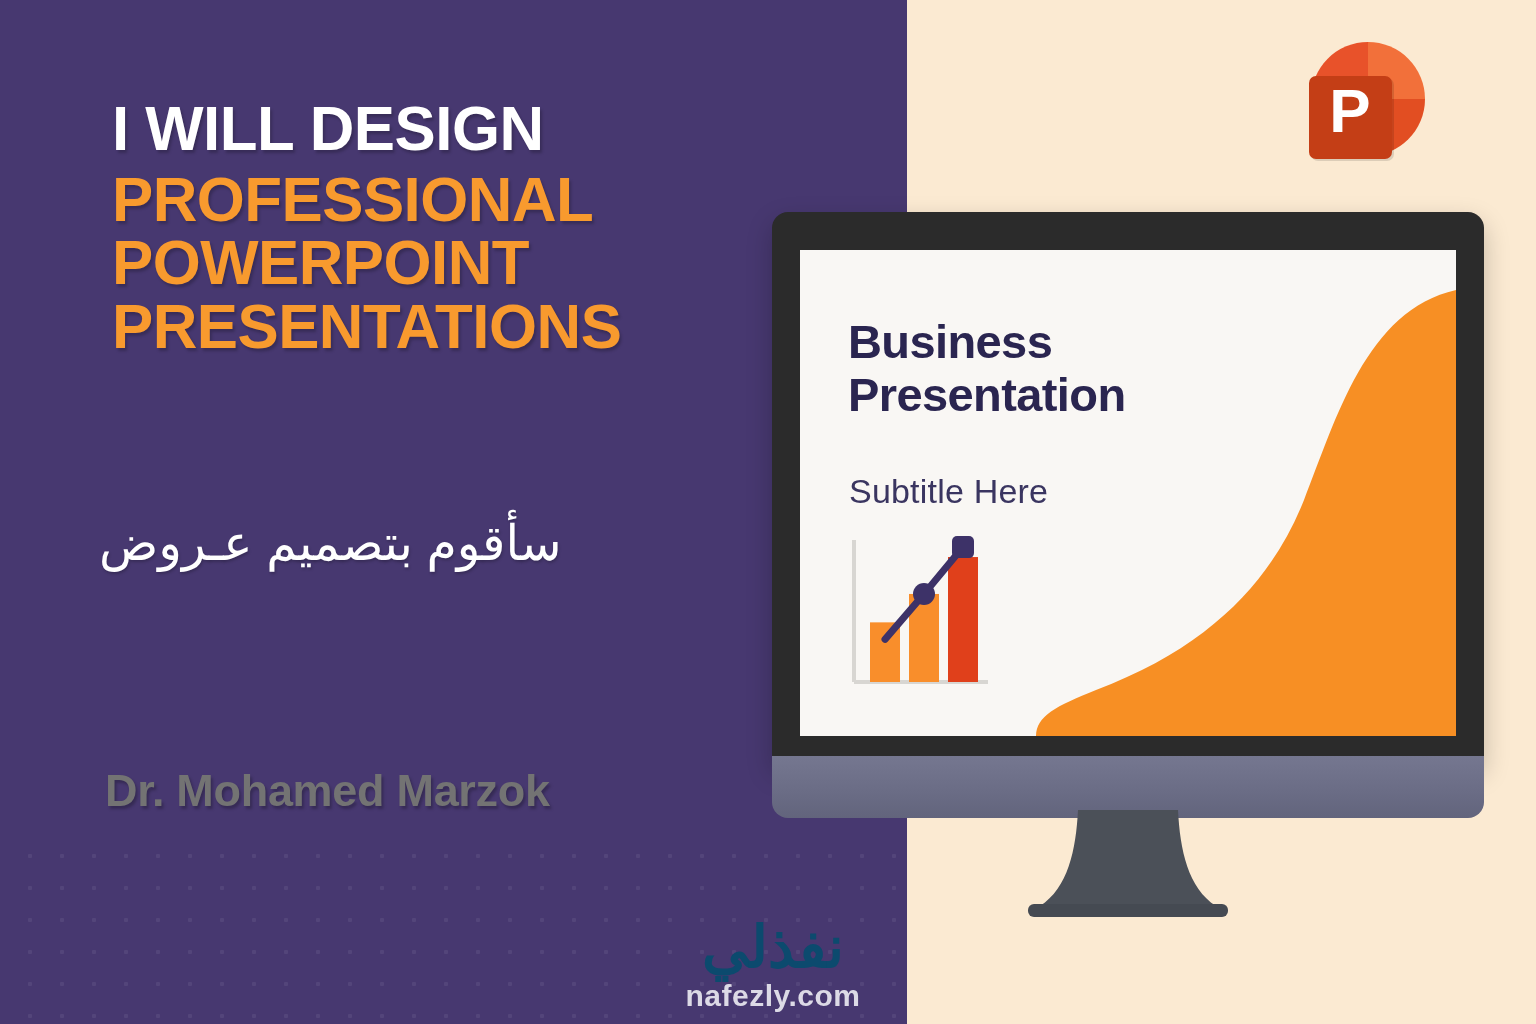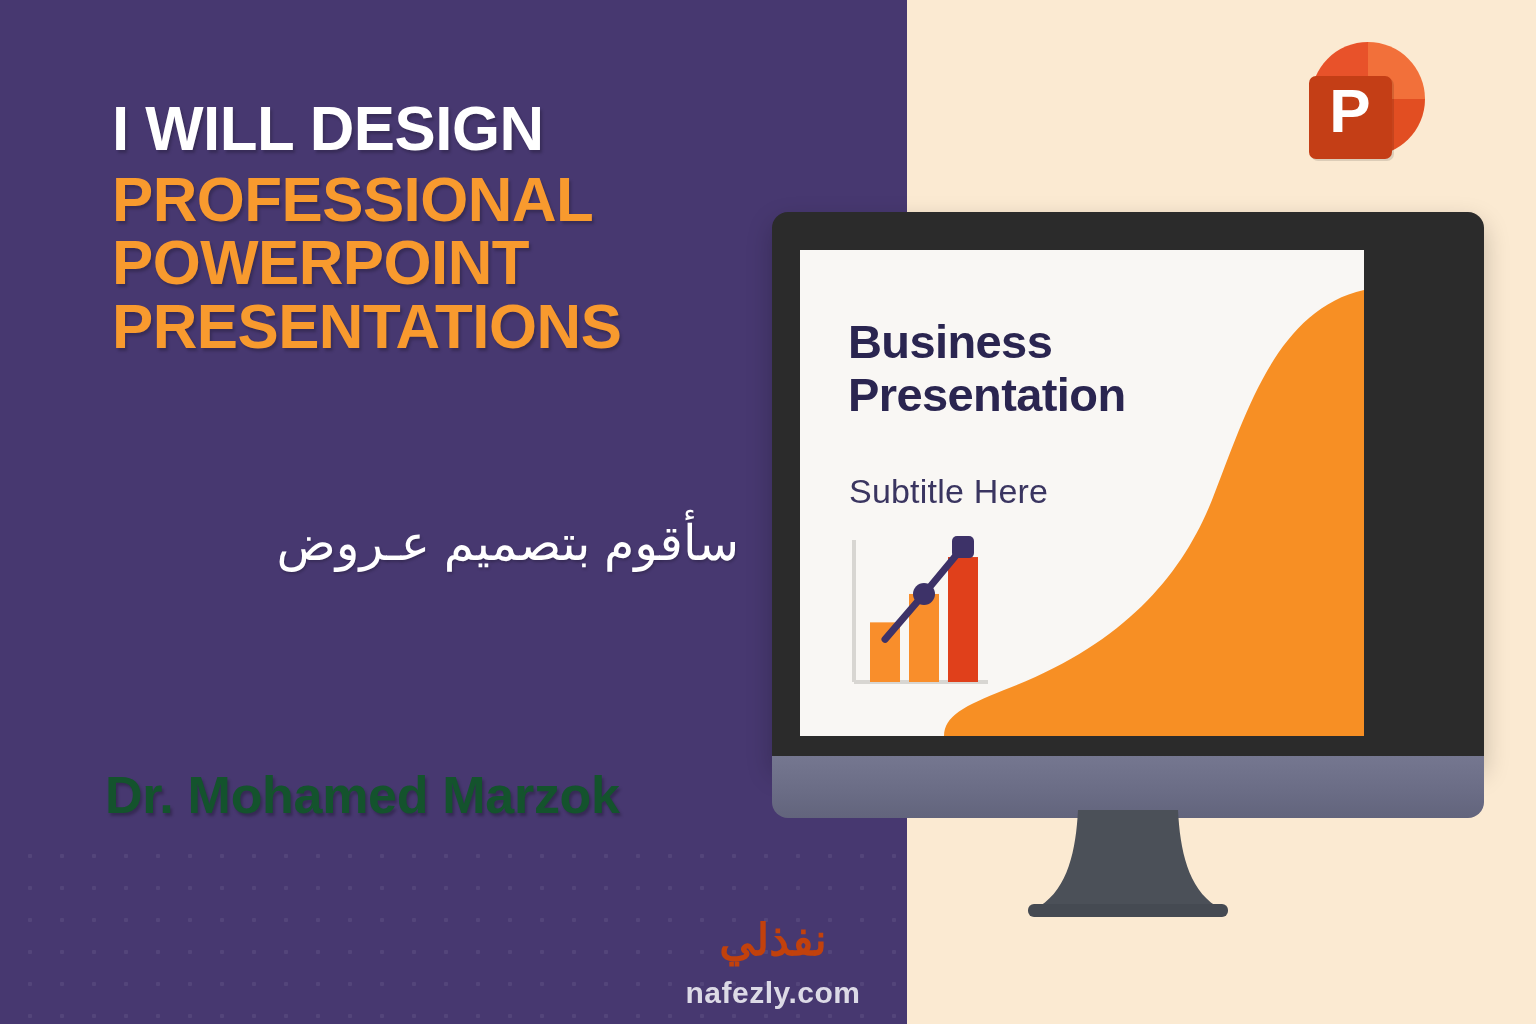--- a/index.html
+++ b/index.html
@@ -53,57 +53,57 @@
   .headline .l3,
   .headline .l4 { color:#F89A2E; }
   .headline .l2 { font-size:63px; margin-bottom:2px; }
   .headline .l3 { font-size:63px; margin-bottom:2px; }
   .headline .l4 { font-size:63px; }
 
   
   .arabic-sub {
     position:absolute; right:797px; top:512px;
     width:640px;
-    direction:rtl; text-align:right;
+    direction:rtl; text-align:left;
     color:#FFFFFF;
     font-size:49px;
     font-weight:500;
     line-height:1.28;
     text-shadow:1px 2px 3px rgba(0,0,0,0.22);
   }
 
   
   .author {
     position:absolute; left:105px; top:765px;
-    color:#14532d;
-    font-size:52px;
+    color:#737373;
+    font-size:45px;
     font-weight:bold;
     letter-spacing:-0.3px;
     text-shadow:2px 3px 3px rgba(0,0,0,0.25);
   }
 
   
   .brand {
     position:absolute; left:648px; top:918px;
     width:250px; text-align:center;
   }
   .brand-ar {
-    color:#c2410c;
-    font-size:44px;
+    color:#0c4a6e;
+    font-size:58px;
     font-weight:bold;
     line-height:1;
     direction:rtl;
     letter-spacing:2px;
   }
   .brand-url {
     color:#DCDAE6;
     font-size:30px;
     font-weight:bold;
     letter-spacing:0.5px;
-    margin-top:14px;
+    margin-top:3px;
   }
 
   
   .ppt-icon {
     position:absolute; left:1305px; top:36px;
     width:126px; height:126px;
   }
 
   
   .monitor {
@@ -118,21 +118,21 @@
     box-shadow:0 10px 26px rgba(0,0,0,0.22);
   }
   .monitor-chin {
     position:absolute; left:0; top:544px;
     width:712px; height:62px;
     background:linear-gradient(180deg,#757790 0%,#6A6C85 60%,#62647C 100%);
     border-radius:0 0 16px 16px;
   }
   .screen {
     position:absolute; left:28px; top:38px;
-    width:564px; height:486px;
+    width:656px; height:486px;
     background:#F9F7F4;
     overflow:hidden;
   }
   .wave { position:absolute; right:0; top:0; width:420px; height:486px; }
 
   .slide-title {
     position:absolute; left:48px; top:66px;
     color:#2A2550;
     font-size:47px;
     font-weight:bold;

